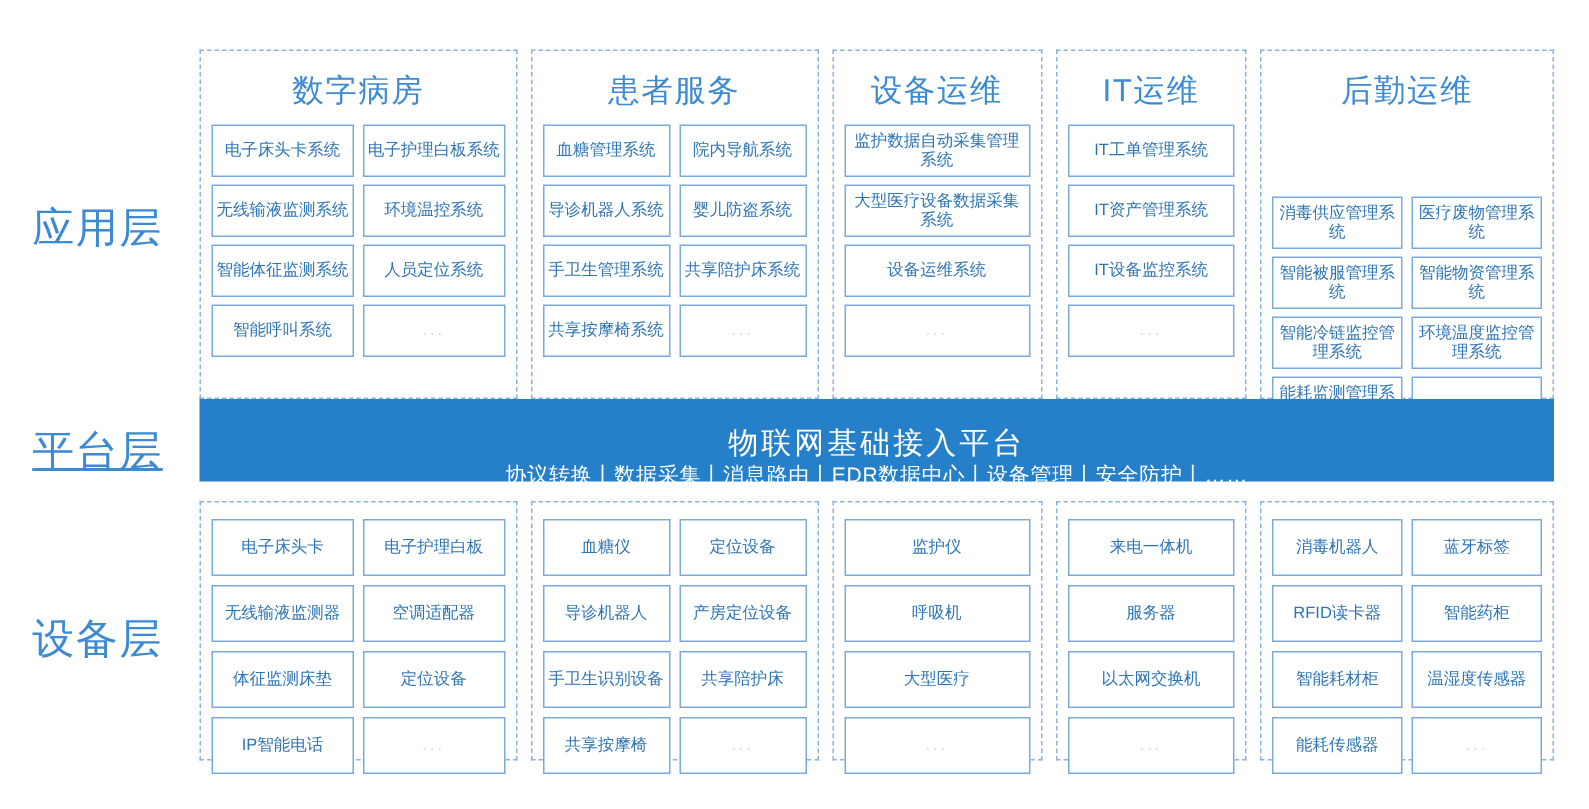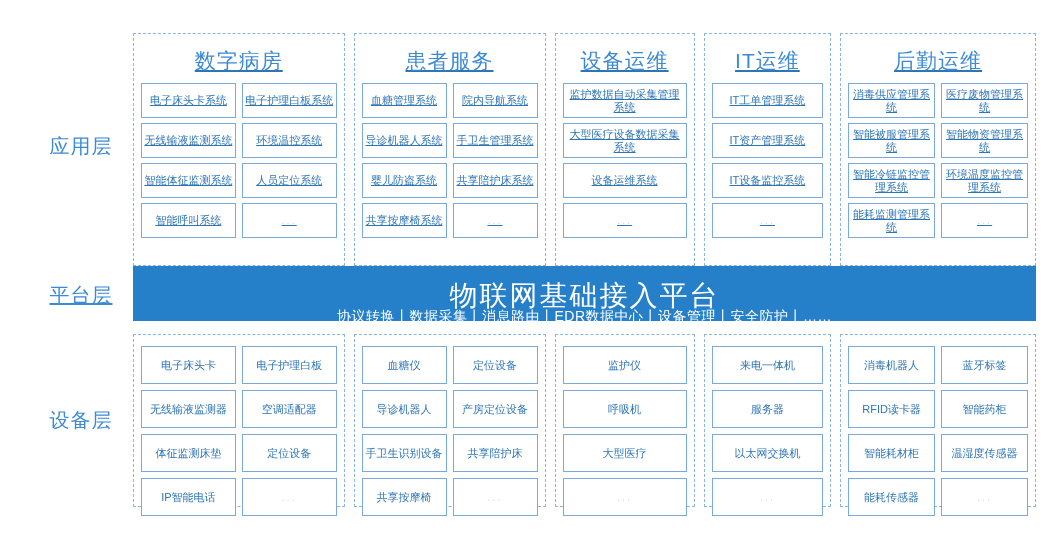--- a/index.html
+++ b/index.html
@@ -10,57 +10,56 @@
     font-family:"Liberation Sans","DejaVu Sans",sans-serif;
     overflow:hidden;
     position:relative;
     color:#2e75b6;
   }
   #diagram{position:absolute;left:0;top:0;width:1059px;height:539px;}
 
   
   .layer-label{
     position:absolute;
-    left:16px;width:130px;
+    left:0;width:130px;
     text-align:center;
-    font-size:20px;
+    font-size:28px;
     color:#3d8ad4;
     letter-spacing:1px;
     white-space:nowrap;
   }
   #lbl-app{top:133px;}
   #lbl-plat{top:282px;text-decoration:underline;}
   #lbl-dev{top:407px;}
 
   
   #app-layer{
     position:absolute;
     left:133px;top:33px;
     width:903px;height:233px;
     display:flex;
-    text-decoration:underline;
   }
   #dev-layer{
     position:absolute;
     left:133px;top:334px;
     width:903px;height:173px;
     display:flex;
   }
 
   .col{
     box-sizing:border-box;
     border:1px dashed #8ab4e0;
     background:#ffffff;
     display:flex;
     flex-direction:column;
     align-items:center;
     padding:0 7px;
     margin-right:9px;
   }
-  .col:last-child{margin-right:0;}
+  .col:last-child{margin-right:0;gap:48px;}
 
   
   .col.c1{width:216px;}
   .col.c2{width:196px;}
   .col.c3{width:143px;}
   .col.c4{width:130px;}
   .col.c5{width:200px;}
 
   .col-title{
     font-size:21px;
@@ -112,21 +111,21 @@
     left:133px;top:266px;
     width:903px;height:55px;
     background:#2580c9;
     color:#ffffff;
     display:flex;
     flex-direction:column;
     align-items:center;
     justify-content:center;
   }
   #platform .pf-title{
-    font-size:28px;
+    font-size:20px;
     letter-spacing:2px;
     line-height:22px;
     margin-bottom:3px;
     white-space:nowrap;
     margin-top:20px;
   }
   #platform .pf-sub{
     font-size:14px;
     letter-spacing:0.5px;
     line-height:12px;
@@ -155,22 +154,22 @@
           <div class="cell">智能呼叫系统</div>
           <div class="cell ellipsis">...</div>
         </div>
       </div>
       <div class="col c2">
         <div class="col-title">患者服务</div>
         <div class="grid two">
           <div class="cell">血糖管理系统</div>
           <div class="cell">院内导航系统</div>
           <div class="cell">导诊机器人系统</div>
+          <div class="cell">婴儿防盗系统</div>
           <div class="cell">手卫生管理系统</div>
-          <div class="cell">婴儿防盗系统</div>
           <div class="cell">共享陪护床系统</div>
           <div class="cell">共享按摩椅系统</div>
           <div class="cell ellipsis">...</div>
         </div>
       </div>
       <div class="col c3">
         <div class="col-title">设备运维</div>
         <div class="grid one">
           <div class="cell">监护数据自动采集管理系统</div>
           <div class="cell">大型医疗设备数据采集系统</div>

